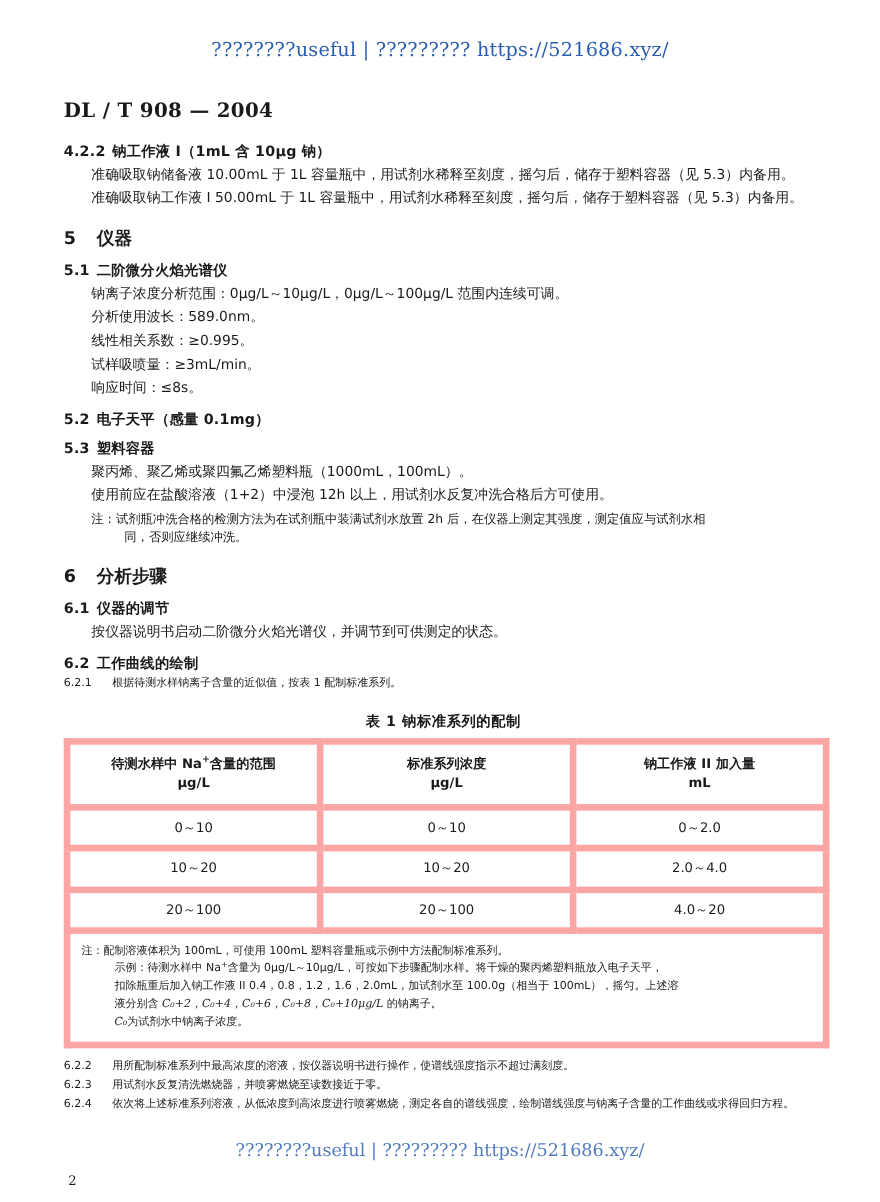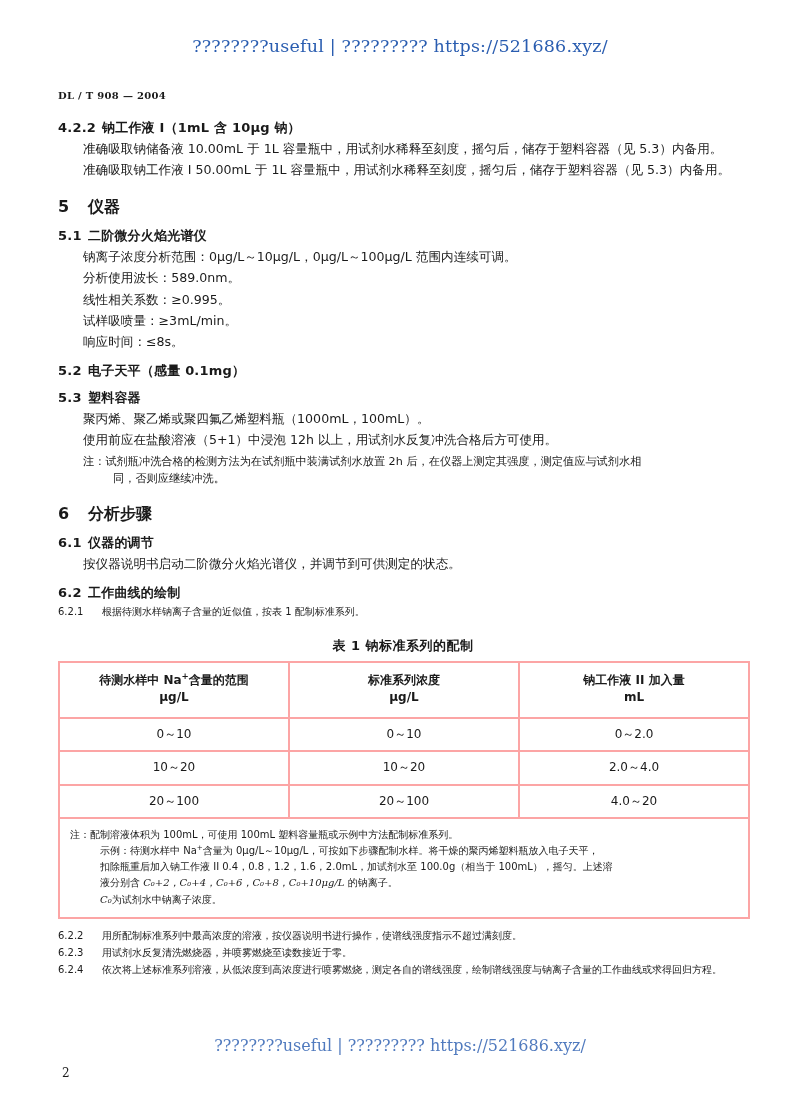--- a/index.html
+++ b/index.html
@@ -39,21 +39,21 @@
   .content {
     position: absolute;
     left: 58px;
     top: 90px;
     width: 690px;
   }
 
   .docid {
     font-family: "DejaVu Serif", "Liberation Serif", serif;
     font-weight: bold;
-    font-size: 10px;
+    font-size: 18px;
     letter-spacing: 0.3px;
     margin-bottom: 18px;
   }
 
   .heading {
     font-weight: bold;
     font-size: 13px;
     margin-top: 9px;
     margin-bottom: 2px;
     letter-spacing: 0.2px;
@@ -107,21 +107,21 @@
     letter-spacing: 0.5px;
   }
 
   table.std {
     width: 690px;
     border-collapse: collapse;
     table-layout: fixed;
     font-size: 12px;
   }
   table.std td {
-    border: 2px solid #fca5a5;
+    border: 6px solid #fca5a5;
     text-align: center;
     padding: 7px 4px;
     line-height: 1.45;
   }
   table.std td.hdr {
     font-weight: bold;
     padding: 9px 4px 10px 4px;
   }
   table.std td.note-cell {
     text-align: left;
@@ -190,21 +190,21 @@
     <p class="para ind-line">响应时间：≤8s。</p>
 
     <div class="heading">
       <span class="num short">5.2</span><span>电子天平（感量 0.1mg）</span>
     </div>
 
     <div class="heading">
       <span class="num short">5.3</span><span>塑料容器</span>
     </div>
     <p class="para ind-line">聚丙烯、聚乙烯或聚四氟乙烯塑料瓶（1000mL，100mL）。</p>
-    <p class="para ind-line">使用前应在盐酸溶液（5+1）中浸泡 12h 以上，用试剂水反复冲洗合格后方可使用。</p>
+    <p class="para ind-line">使用前应在盐酸溶液（1+2）中浸泡 12h 以上，用试剂水反复冲洗合格后方可使用。</p>
     <div class="note">
       <span class="nlabel">注：</span><span>试剂瓶冲洗合格的检测方法为在试剂瓶中装满试剂水放置 2h 后，在仪器上测定其强度，测定值应与试剂水相</span>
       <span class="cont">同，否则应继续冲洗。</span>
     </div>
 
     <div class="sect-title">
       <span class="num">6</span><span>分析步骤</span>
     </div>
 
     <div class="heading">

